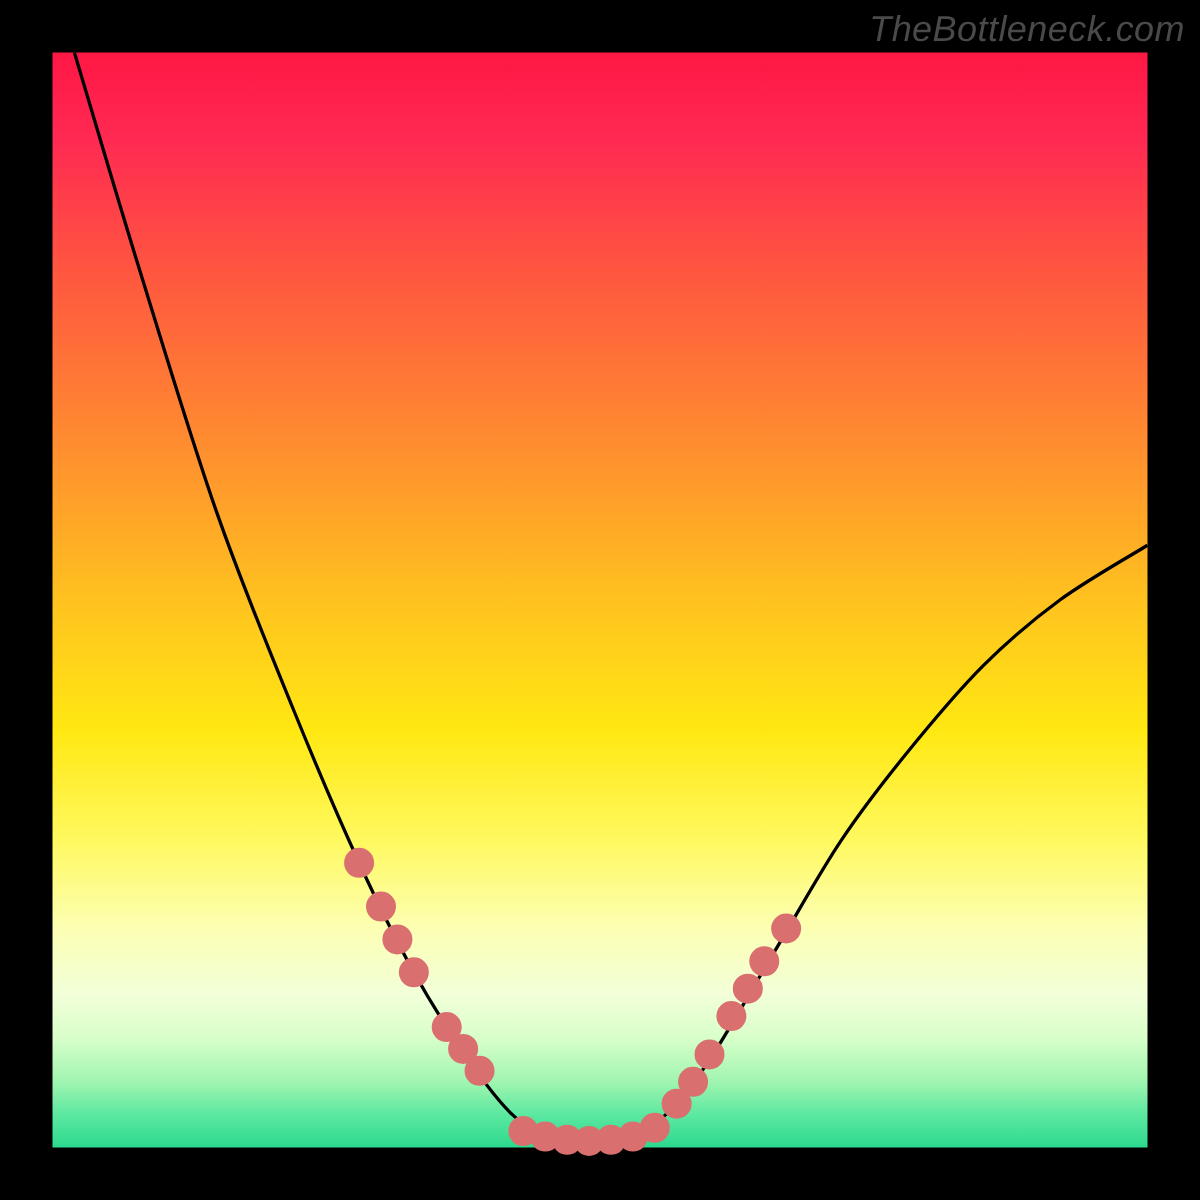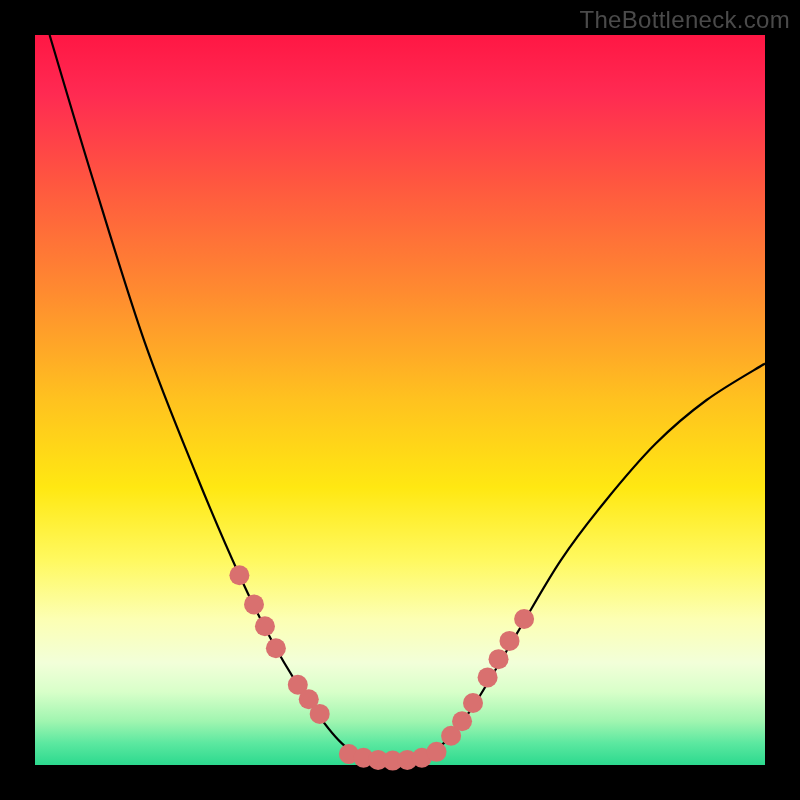--- a/index.html
+++ b/index.html
@@ -8,20 +8,21 @@
     width: 800px;
     height: 800px;
     background: #000;
     overflow: hidden;
     font-family: Arial, sans-serif;
   }
   .chart-container {
     position: relative;
     width: 800px;
     height: 744px;
+    font-style: italic;
   }
   .watermark {
     position: absolute;
     top: 6px;
     right: 10px;
     color: #4a4a4a;
     font-size: 24px;
     font-weight: 500;
     z-index: 5;
     letter-spacing: 0.3px;

